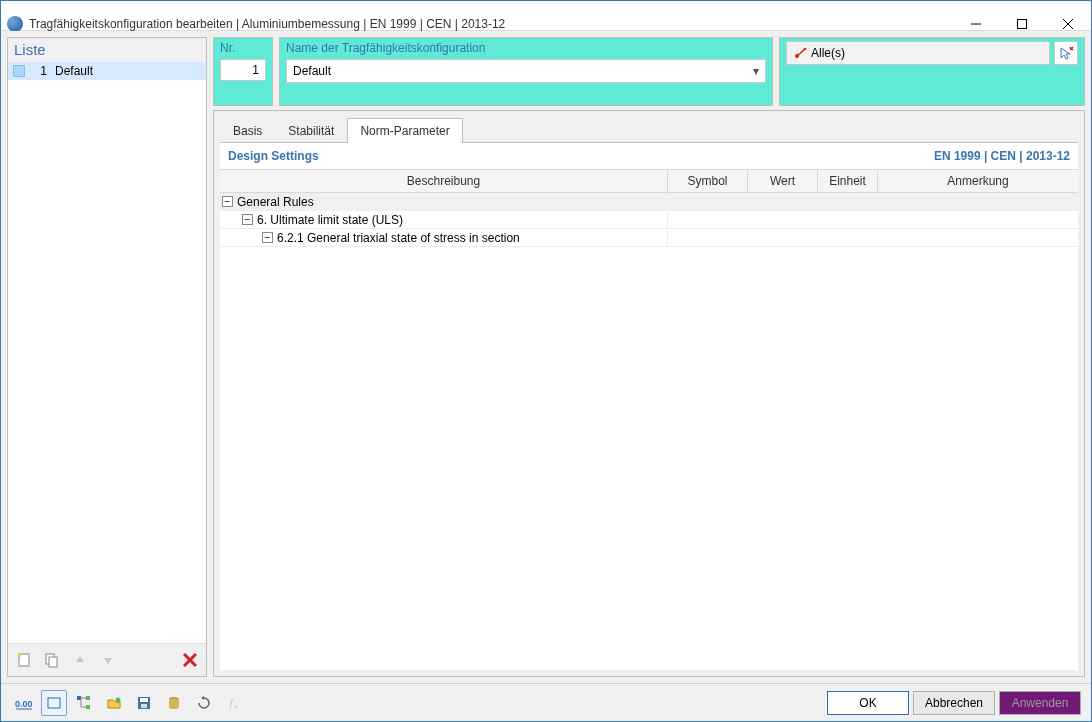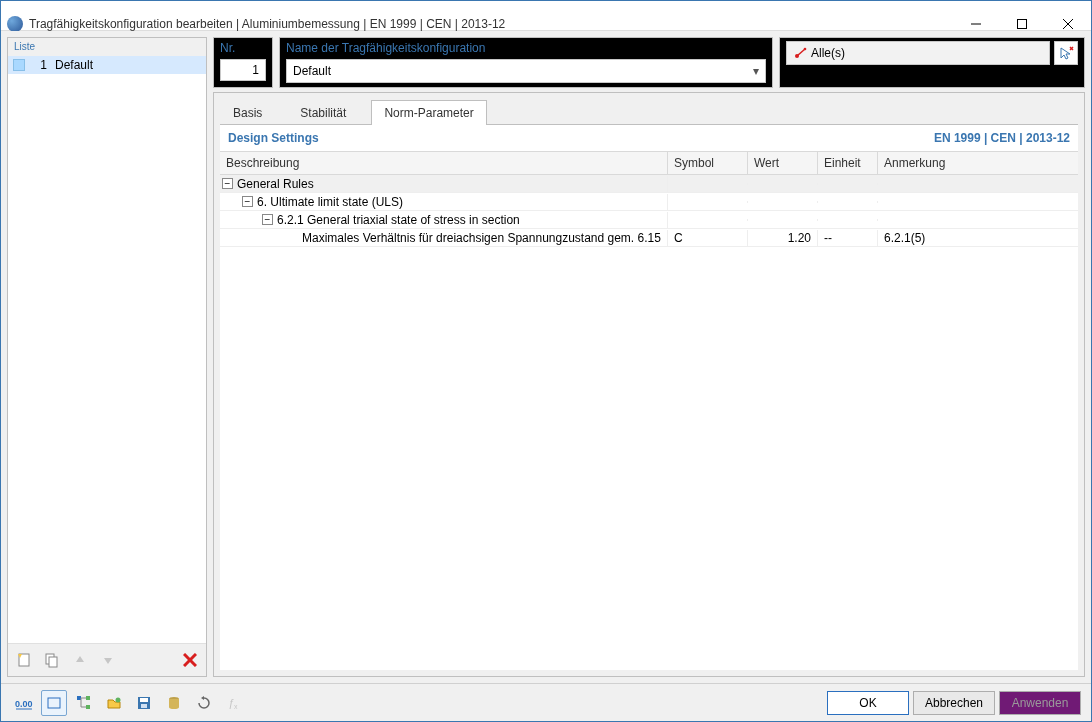--- a/index.html
+++ b/index.html
@@ -61,21 +61,21 @@
     width: 200px;
     display: flex;
     flex-direction: column;
     background: #fff;
     border: 1px solid #bfbfbf;
   }
   .panel-label {
     color: #3a76b0;
     padding: 3px 6px 4px;
     background: #f0f0f0;
-    font-size: 10px;
+    font-size: 15px;
   }
   .list-body {
     flex: 1;
     background: #fff;
     overflow: auto;
   }
   .list-row {
     display: flex;
     align-items: center;
     padding: 1px 4px;
@@ -112,23 +112,23 @@
     display: flex;
     flex-direction: column;
     min-width: 0;
   }
   .top-row {
     display: flex;
     gap: 6px;
     margin-bottom: 4px;
   }
   .field-box {
-    background: #000000;
+    background: #5eead4;
     border: 1px solid #bfbfbf;
-    padding: 3px 6px 4px;
+    padding: 3px 6px 22px;
     display: flex;
     flex-direction: column;
   }
   .field-box.nr { width: 60px; }
   .field-box.name { flex: 1; }
   .field-box.assign { width: 306px; }
   .field-title { color: #3a76b0; margin-bottom: 4px; }
   .nr-input {
     height: 22px;
     border: 1px solid #c8c8c8;
@@ -175,21 +175,21 @@
     flex: 1;
     border: 1px solid #bfbfbf;
     background: #f0f0f0;
     display: flex;
     flex-direction: column;
     min-height: 0;
   }
   .tabs-header {
     display: flex;
     padding: 6px 6px 0 6px;
-    gap: 12px;
+    gap: 0;
   }
   .tab {
     padding: 5px 12px;
     border: 1px solid transparent;
     border-bottom: none;
     color: #333;
     position: relative;
     top: 1px;
   }
   .tab.active {
@@ -214,21 +214,21 @@
     font-weight: 600;
     border-bottom: 1px solid #d9d9d9;
   }
   .grid-header {
     display: flex;
     background: #f5f5f5;
     border-bottom: 1px solid #d9d9d9;
   }
   .gh {
     padding: 4px 6px;
-    text-align: left;
+    text-align: center;
     border-right: 1px solid #d9d9d9;
     color: #333;
   }
   .gh.desc { flex: 1; }
   .gh.sym  { width: 80px; }
   .gh.val  { width: 70px; }
   .gh.unit { width: 60px; }
   .gh.note { width: 200px; border-right: none; }
   .grid-body {
     flex: 1;
@@ -440,29 +440,20 @@
             <div class="cell desc indent2">
               <span class="togglebox">−</span>
               <span>6.2.1 General triaxial state of stress in section</span>
             </div>
             <div class="cell sym"></div>
               <div class="cell val"></div>
               <div class="cell unit"></div>
               <div class="cell note"></div>
           </div>
 
-          <div class="tree-row">
-            <div class="cell desc indent3">
-              <span>Maximales Verhältnis für dreiachsigen Spannungzustand gem. 6.15</span>
-            </div>
-            <div class="cell sym">C</div>
-            <div class="cell val">1.20</div>
-            <div class="cell unit">--</div>
-            <div class="cell note">6.2.1(5)</div>
-          </div>
         </div>
       </div>
     </div>
   </div>
 </div>
 
 <div class="bottombar">
   <div class="icon-btn">
     <svg width="18" height="14">
         <text x="0" y="11" font-size="9" fill="#2a6fbf" font-weight="bold">0.00</text>

